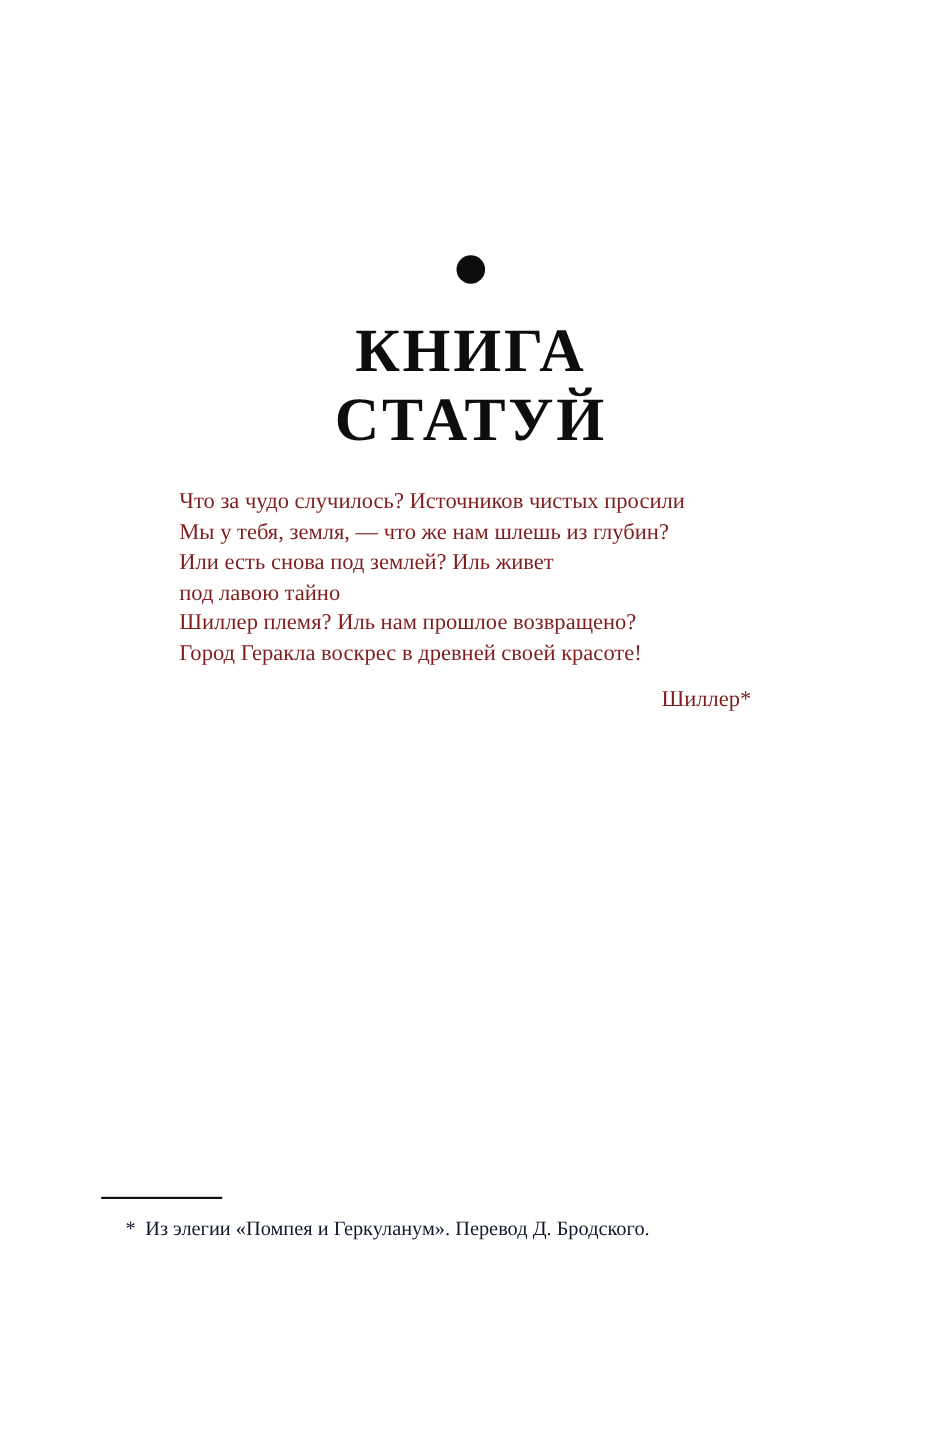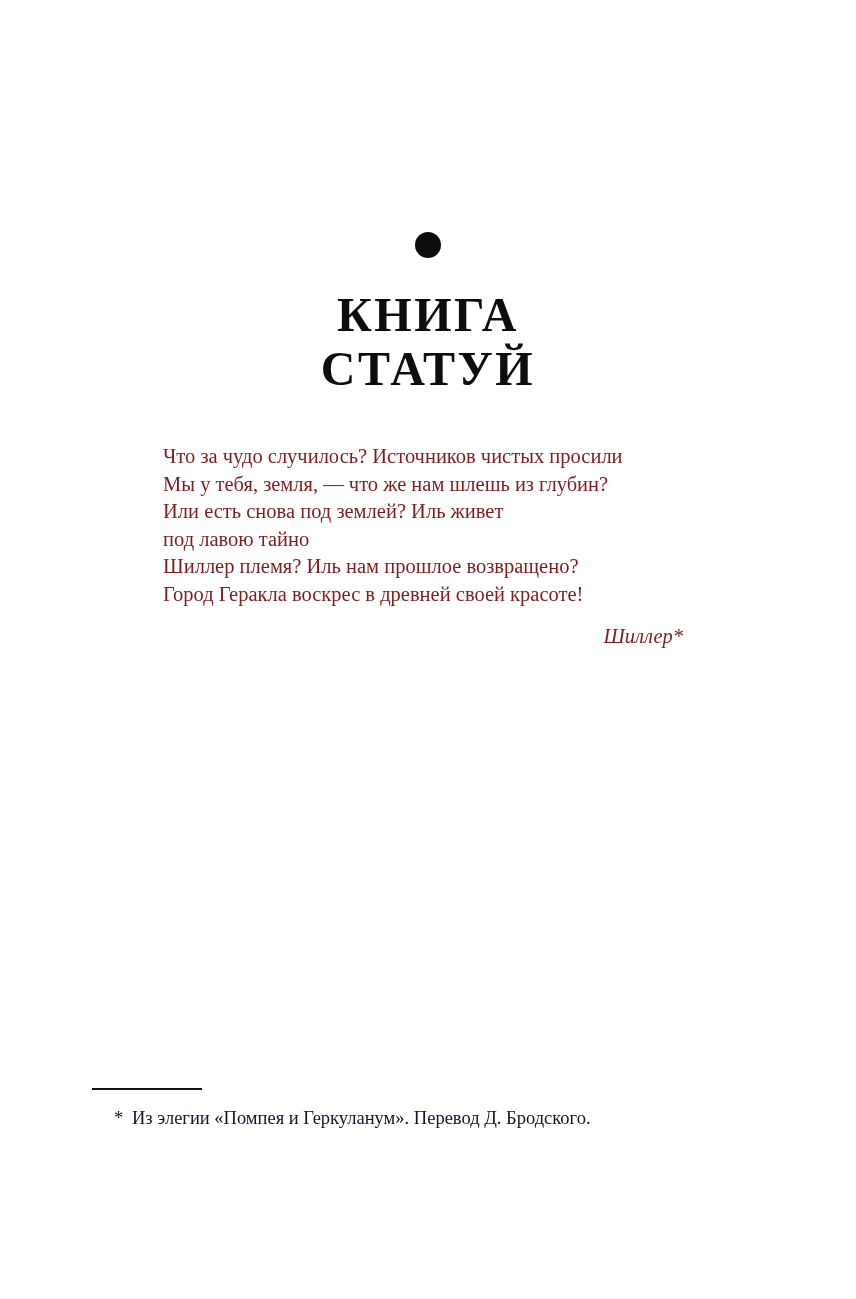--- a/index.html
+++ b/index.html
@@ -35,21 +35,21 @@
     height: 26px;
     border-radius: 50%;
     background: #0d0d0d;
     margin: 0 auto 30px auto;
     display: block;
   }
 
   .book-title {
     font-family: "Liberation Serif", "DejaVu Serif", serif;
     font-weight: 700;
-    font-size: 48px;
+    font-size: 56px;
     line-height: 1.12;
     letter-spacing: 2.5px;
     color: #0d0d0d;
     margin: 0;
     text-transform: uppercase;
   }
   .book-title .line {
     display: block;
   }
 
@@ -67,21 +67,20 @@
     display: block;
     white-space: pre;
   }
   .epigraph .verse-line.indented {
     text-align: left;
     padding-right: 2px;
   }
   .epigraph-attribution {
     display: block;
     text-align: right;
-    font-style: italic;
     margin-top: 15px;
     font-size: 20.5px;
   }
 
   
   .footnote-area {
     position: absolute;
     left: 92px;
     top: 1088px;
     width: 640px;

